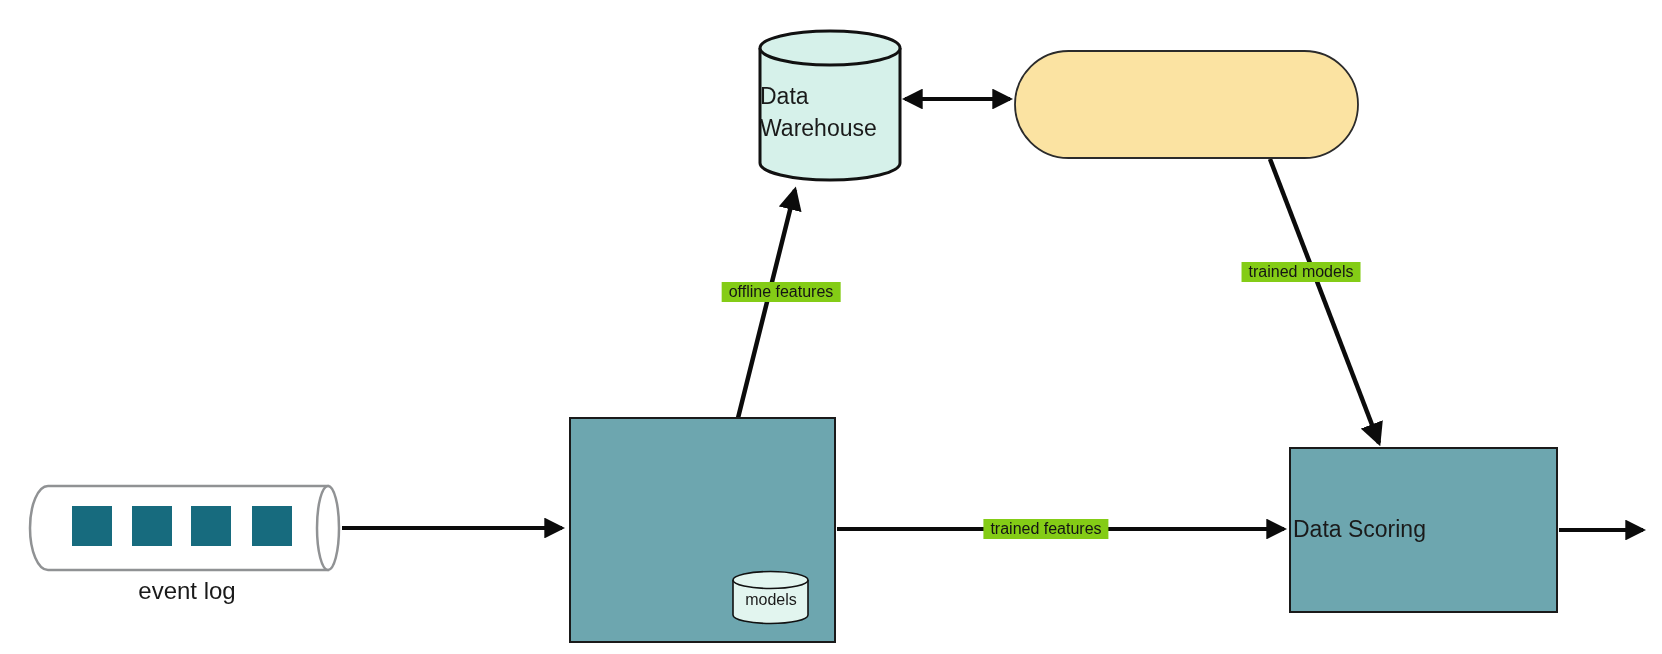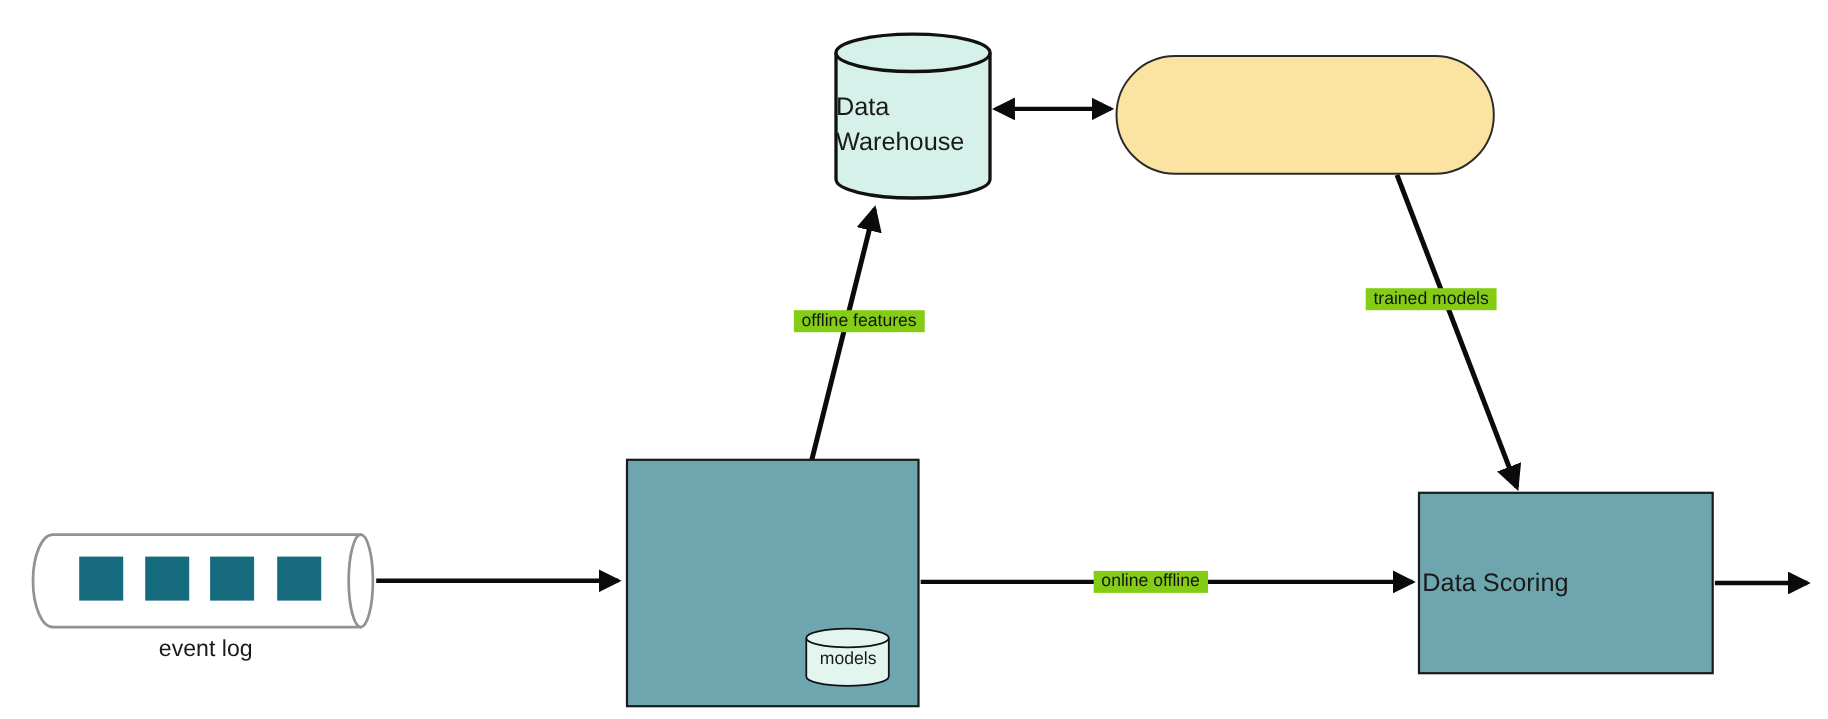--- a/index.html
+++ b/index.html
@@ -6,21 +6,21 @@
   .canvas{
     position:relative;width:1662px;height:654px;background:#ffffff;
     font-family:"Liberation Sans","DejaVu Sans",sans-serif;overflow:hidden;
   }
   .canvas svg{position:absolute;left:0;top:0;}
   .node-label{
     position:absolute;transform:translate(-50%,-50%);
     text-align:left;color:#1a1a1a;font-size:23px;line-height:1.38;
   }
   .small-label{font-size:16px;}
-  .caption-label{font-size:21px;color:#1a1a1a;}
+  .caption-label{font-size:24px;color:#1a1a1a;}
   .edge-label{
     position:absolute;transform:translate(-50%,-50%);
     background:#84cc16;padding:1px 7px;font-size:16px;color:#141414;
     white-space:nowrap;text-align:center;
   }
 </style>
 </head>
 <body>
 
 <div class="canvas">
@@ -66,15 +66,15 @@
   <div class="node-label small-label" style="left:771px;top:600px;">models</div>
 
   <div class="node-label" style="left:1423px;top:530px;width:260px;">Data Scoring</div>
 
   <div class="node-label caption-label" style="left:187px;top:591px;">event log</div>
 
   <div class="edge-label" style="left:781px;top:292px;">offline features</div>
 
   <div class="edge-label" style="left:1301px;top:272px;">trained models</div>
 
-  <div class="edge-label" style="left:1046px;top:529px;">online offline</div>
+  <div class="edge-label" style="left:1046px;top:529px;">trained features</div>
 
 </div>
 
 </body></html>

